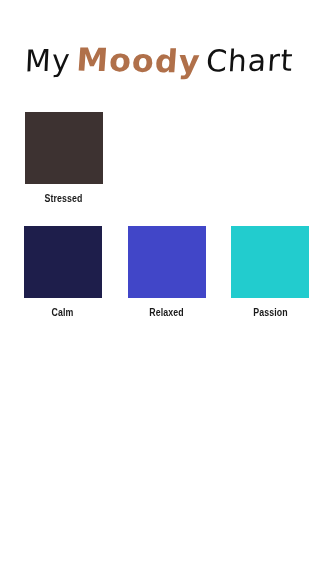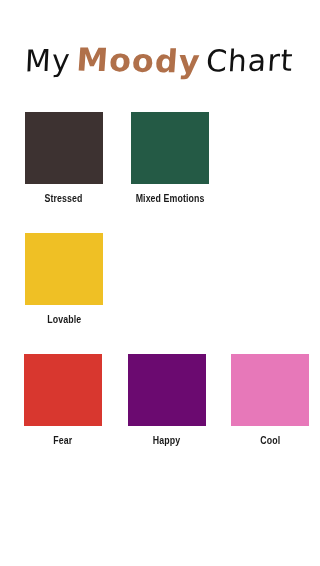--- a/index.html
+++ b/index.html
@@ -56,21 +56,21 @@
   .title-word.w3 { color: #111111; transform: rotate(-0.5deg) skewX(-4deg); }
 
   
   .grid {
     position: absolute;
     top: 112px;
     left: 0;
     width: 319px;
     display: flex;
     flex-direction: column;
-    gap: 11px;
+    gap: 4px;
   }
   .grid-row {
     display: flex;
     flex-direction: row;
     justify-content: flex-start;
     height: 110px;
   }
   .cell {
     width: 100px;
     margin-left: 6px;
@@ -110,43 +110,35 @@
     </div>
   </div>
 
   <div class="grid">
 
     <div class="grid-row">
       <div class="cell">
         <div class="swatch" style="background-color: rgb(61, 50, 49);"></div>
         <div class="cell-label">Stressed</div>
       </div>
-      <div class="cell">
-        <div class="swatch" style="background-color: rgb(36, 90, 69);"></div>
-        <div class="cell-label">Mixed Emotions</div>
-      </div>
     </div>
-
 
     <div class="grid-row">
       <div class="cell">
-        <div class="swatch" style="background-color: rgb(239, 192, 37);"></div>
-        <div class="cell-label">Lovable</div>
+        <div class="swatch" style="background-color: rgb(30, 30, 75);"></div>
+        <div class="cell-label">Calm</div>
+      </div>
+      <div class="cell">
+        <div class="swatch" style="background-color: rgb(65, 70, 200);"></div>
+        <div class="cell-label">Relaxed</div>
+      </div>
+      <div class="cell">
+        <div class="swatch" style="background-color: rgb(34, 204, 206);"></div>
+        <div class="cell-label">Passion</div>
       </div>
     </div>
 
     <div class="grid-row">
-      <div class="cell">
-        <div class="swatch" style="background-color: rgb(216, 55, 47);"></div>
-        <div class="cell-label">Fear</div>
-      </div>
-      <div class="cell">
-        <div class="swatch" style="background-color: rgb(107, 10, 112);"></div>
-        <div class="cell-label">Happy</div>
-      </div>
-      <div class="cell">
-        <div class="swatch" style="background-color: rgb(231, 120, 185);"></div>
-        <div class="cell-label">Cool</div>
-      </div>
     </div>
+
 
   </div>
 </div>
 
 </body></html>

